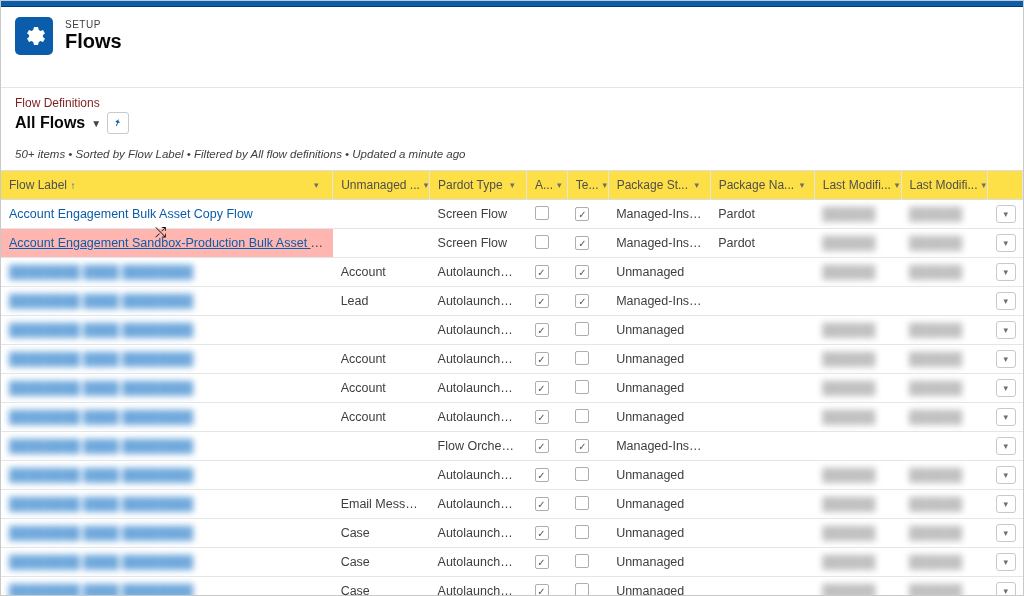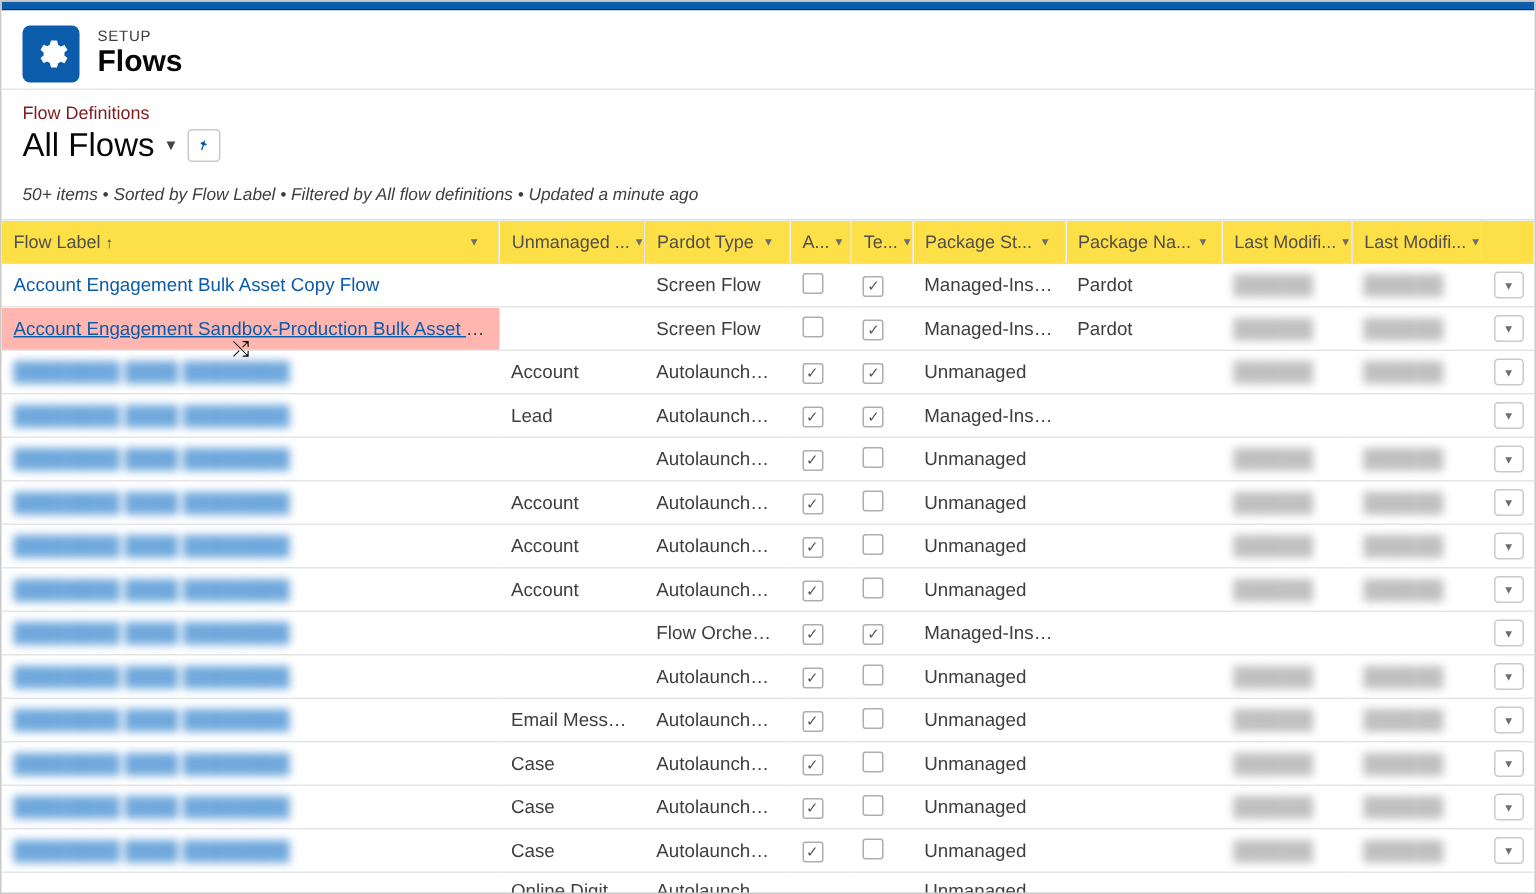--- a/index.html
+++ b/index.html
@@ -14,40 +14,40 @@
     border: 1px solid #c9c9c9;
   }
   .topbar {
     height: 6px;
     background: linear-gradient(90deg,#0b5cab 0%,#0b5cab 100%);
     border-bottom: 1px solid #053a6e;
   }
   .header {
     display: flex;
     align-items: center;
-    padding: 10px 14px 4px 14px;
+    padding: 10px 14px 32px 14px;
     background: #fff;
     border-bottom: 1px solid #e5e5e5;
   }
   .header-icon {
     width: 38px; height: 38px;
     background: #0b5cab;
     border-radius: 5px;
     display: flex; align-items: center; justify-content: center;
     margin-right: 12px;
   }
   .header-icon svg { fill: #fff; width: 24px; height: 24px; }
   .header-text .setup-label { font-size: 10px; color: #3e3e3c; letter-spacing: 0.5px; }
   .header-text .page-title { font-size: 20px; font-weight: 700; color: #080707; }
   .listview-header {
     padding: 8px 14px 6px 14px;
   }
   .lv-sub { font-size: 12px; color: #7f1d1d; margin-bottom: 2px;}
   .lv-title-row { display: flex; align-items: center; gap: 6px; }
-  .lv-title { font-size: 22px; font-weight: 400; }
+  .lv-title { font-size: 16px; font-weight: 700; }
   .caret-down { font-size: 10px; color: #444; }
   .pin-btn {
     width: 22px; height: 22px;
     border: 1px solid #c9c9c9; border-radius: 3px;
     background: #fff; display: flex; align-items:center; justify-content:center;
     cursor: pointer; font-size: 11px; color:#0b5cab;
   }
   .lv-meta { font-size: 11.5px; color: #3e3e3c; padding: 8px 14px 10px; font-style: italic;}
   
   .table-wrap { border-top: 1px solid #d8dde6; }

